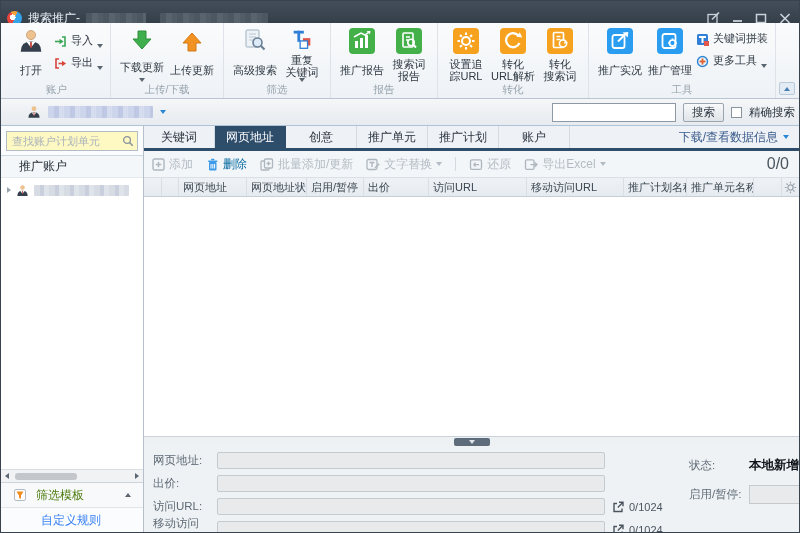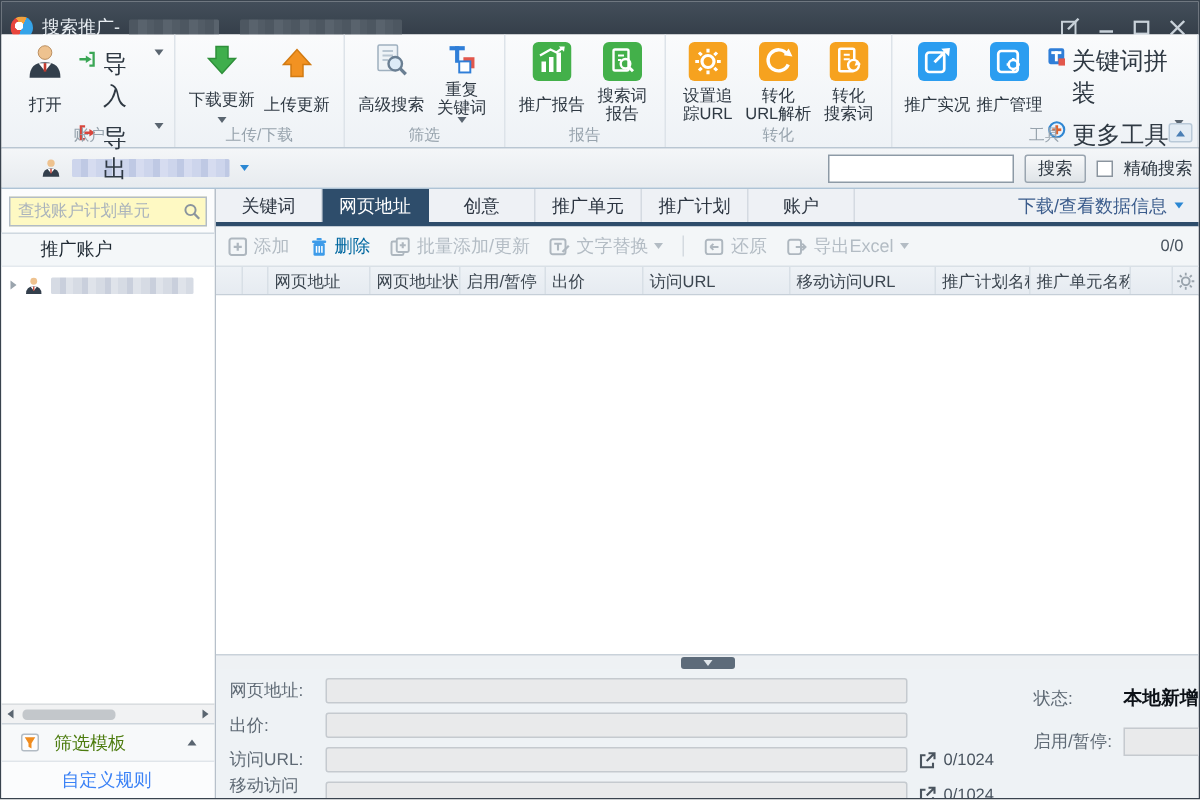--- a/index.html
+++ b/index.html
@@ -29,60 +29,60 @@
 .c-blue { color:#2b87d3; } .c-grey { color:#9aa4ad; } .c-dark { color:#5a6570; } .c-dis { color:#b3bcc4; }
 
 
 .ribbon { height:76px; flex:0 0 76px; position:relative; display:flex; align-items:stretch; background:linear-gradient(#fafbfc,#eef2f6); border-bottom:1px solid #b9c6d2; padding-left:2px; }
 .rgroup { position:relative; display:flex; align-items:flex-start; gap:2px; padding:3px 7px 14px 7px; border-right:1px solid #dde3e9; }
 .rgroup-label { position:absolute; left:0; right:0; bottom:1px; text-align:center; font-size:10.5px; color:#97a3ad; }
 .rbtn { display:flex; flex-direction:column; align-items:center; width:48px; height:58px; padding-top:2px; cursor:default; }
 .rbtn-narrow { width:42px; }
 .rbtn .lbl { flex:1; display:flex; flex-direction:column; align-items:center; justify-content:center; font-size:11px; line-height:12px; text-align:center; white-space:pre-line; color:#2f3943; margin-top:2px; }
 .rcol { display:flex; flex-direction:column; gap:7px; padding-top:7px; }
-.sbtn { display:flex; align-items:flex-start; gap:4px; font-size:16px; color:#2f3943; cursor:default; }
+.sbtn { display:flex; align-items:flex-end; gap:4px; font-size:11px; color:#2f3943; cursor:default; }
 .ribbon-collapse { position:absolute; right:4px; bottom:3px; width:16px; height:13px; background:#e3ecf4; border:1px solid #b9c9d8; border-radius:2px; display:flex; align-items:center; justify-content:center; }
 
 
 .account-row { height:27px; flex:0 0 27px; display:flex; align-items:center; background:linear-gradient(#f4f6f8,#e7ebef); border-bottom:1px solid #aec3d5; padding:0 4px 0 26px; gap:7px; }
 .search-input { margin-left:auto; width:124px; height:19px; border:1px solid #8d9aa6; background:#fff; padding:0 4px; font-size:11px; }
 .search-btn { height:19px; padding:0 8px; font-size:11.5px; color:#2f3943; background:linear-gradient(#f8f9fa,#dfe4e8); border:1px solid #9aa5b0; border-radius:2px; display:flex; align-items:center; }
 .chk { width:11px; height:11px; border:1px solid #8a949e; background:#fff; }
 .exact-lbl { font-size:11.5px; color:#2f3943; }
 
 
 .main { flex:1; display:flex; min-height:0; }
 
 
 .sidebar { width:143px; flex:0 0 143px; background:#fbfcfd; border-right:1px solid #b7c0ca; display:flex; flex-direction:column; }
 .sb-search { margin:5px 5px 4px 5px; position:relative; }
 .sb-search input { width:100%; height:20px; border:1px solid #b2bcc6; padding:0 18px 0 5px; font-size:11px; color:#333; background:#fef9c3; }
 .sb-search input::placeholder { color:#aab3bc; }
 .sb-search .mag { position:absolute; right:4px; top:4px; }
-.sb-header { height:23px; flex:0 0 23px; display:flex; align-items:center; padding-left:26px; color:#1f2933; background:#f4f7f9; border-top:1px solid #cfd8e0; border-bottom:1px solid #e4e9ee; }
+.sb-header { height:23px; flex:0 0 23px; display:flex; align-items:center; padding-left:18px; color:#1f2933; background:#f4f7f9; border-top:1px solid #cfd8e0; border-bottom:1px solid #e4e9ee; }
 .sb-tree-item { height:24px; flex:0 0 24px; display:flex; align-items:center; gap:5px; padding-left:6px; background:#fff; }
 .sb-fill { flex:1; background:#fff; }
 .sb-hscroll { height:13px; flex:0 0 13px; background:#f1f2f3; border-top:1px solid #dadde0; display:flex; align-items:center; padding:0 4px; }
 .sb-thumb { width:62px; height:7px; border-radius:3px; background:#c3c7cb; margin-left:6px; }
 .sb-item-row { height:25px; flex:0 0 25px; display:flex; align-items:center; gap:9px; padding:0 12px; background:#f7f9fa; border-top:1px solid #cdd5dc; }
 .sb-item-row .lbl2 { font-size:12px; color:#4d7c0f; }
 .sb-item-row2 { height:25px; flex:0 0 25px; display:flex; align-items:center; padding-left:40px; background:#fbfcfd; border-top:1px solid #e0e5ea; color:#3b82f6; }
 
 
 .content { flex:1; display:flex; flex-direction:column; min-width:0; }
 .tabbar { height:25px; flex:0 0 25px; background:#eef1f5; border-bottom:3px solid #2e4d6b; display:flex; align-items:stretch; }
 .tab { width:71px; display:flex; align-items:center; justify-content:center; font-size:12px; color:#2b3440; border-right:1px solid #d4dae1; cursor:default; }
 .tab.active { background:#2e4d6b; color:#fff; border-right-color:#2e4d6b; }
 .data-link { margin-left:auto; display:flex; align-items:center; gap:5px; padding-right:10px; color:#3b5c8c; font-size:12px; cursor:default; }
 
 .toolbar { height:27px; flex:0 0 27px; display:flex; align-items:center; gap:13px; padding:0 10px 0 8px; background:#f3f6f8; border-bottom:1px solid #d9e0e6; }
 .tbtn { display:flex; align-items:center; gap:4px; font-size:12px; color:#b3bcc4; cursor:default; }
 .tbtn.enabled { color:#0369a1; }
 .tb-sep { width:1px; height:14px; background:#d4dae0; }
-.tb-counter { margin-left:auto; color:#4a5560; font-size:11px; }
+.tb-counter { margin-left:auto; color:#4a5560; font-size:16px; }
 
 .grid-header { height:19px; flex:0 0 19px; background:linear-gradient(#eef2f6,#e6ebf1); border-bottom:1px solid #c6cfd8; display:flex; font-size:11px; color:#3c4650; }
 .gh-cell { display:flex; align-items:center; padding-left:4px; border-right:1px solid #d8dfe6; overflow:hidden; white-space:nowrap; }
 .gh-fill { flex:1; border-right:none; }
 .gh-gear { width:18px; flex:0 0 18px; display:flex; align-items:center; justify-content:center; border-left:1px solid #d8dfe6; }
 .grid-body { flex:1; background:#fff; }
 
 .splitter { height:10px; flex:0 0 10px; background:#eef1f4; border-top:1px solid #c9d2da; display:flex; align-items:center; justify-content:center; }
 .split-btn { width:36px; height:8px; background:#5d6b7a; border-radius:2px; display:flex; align-items:center; justify-content:center; }
 .split-btn .cd { border-top-color:#dfe5ea; border-left-width:3px; border-right-width:3px; }

